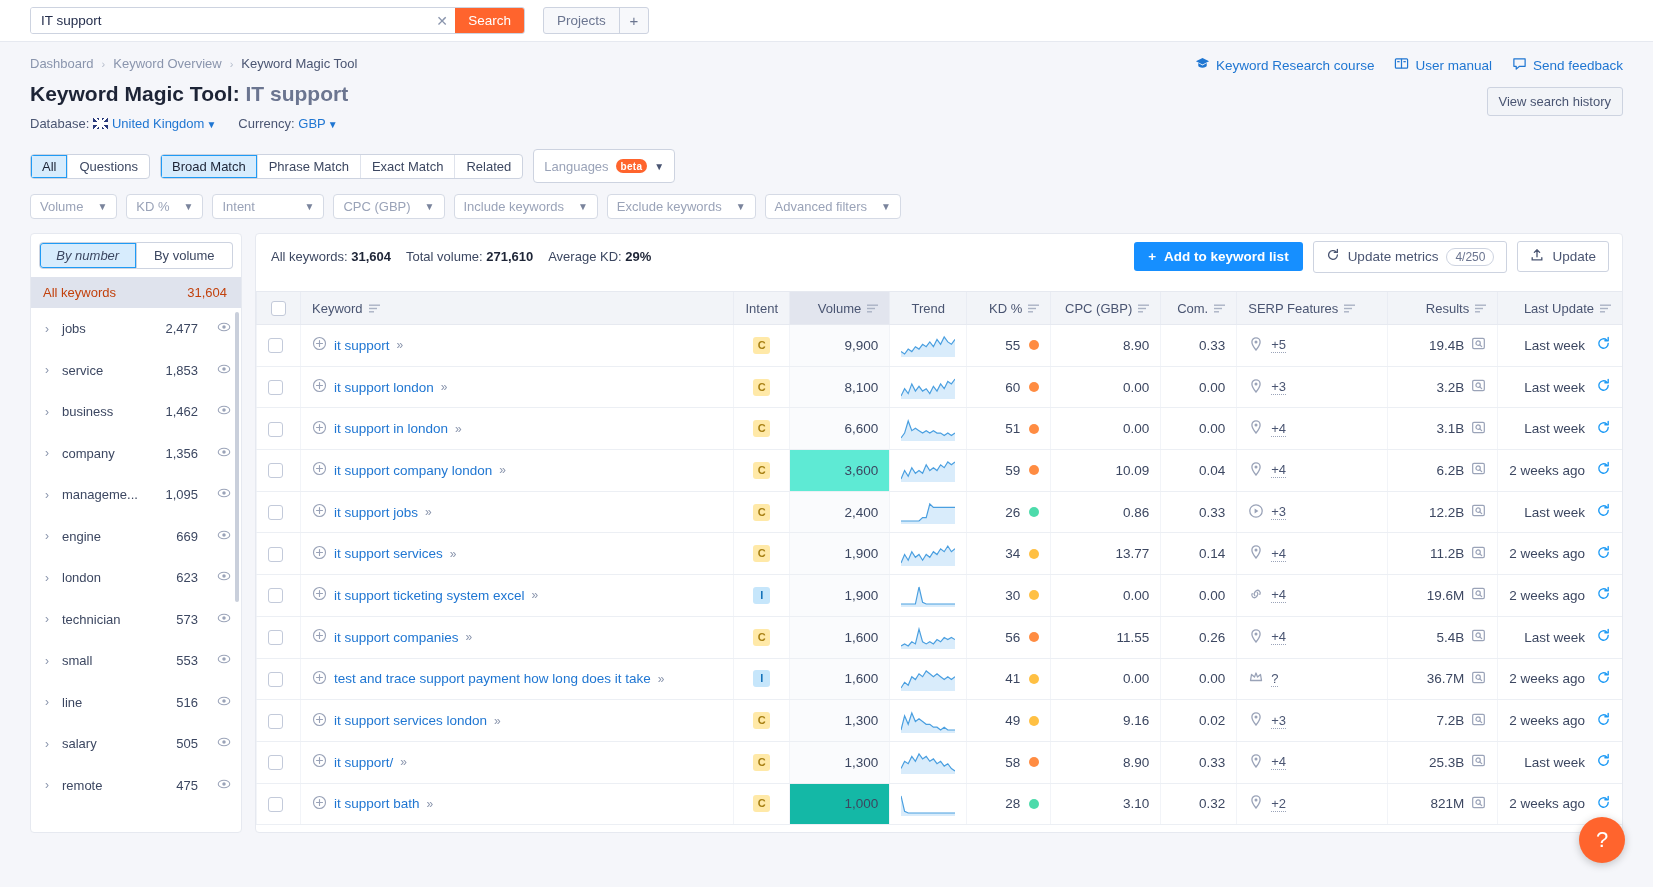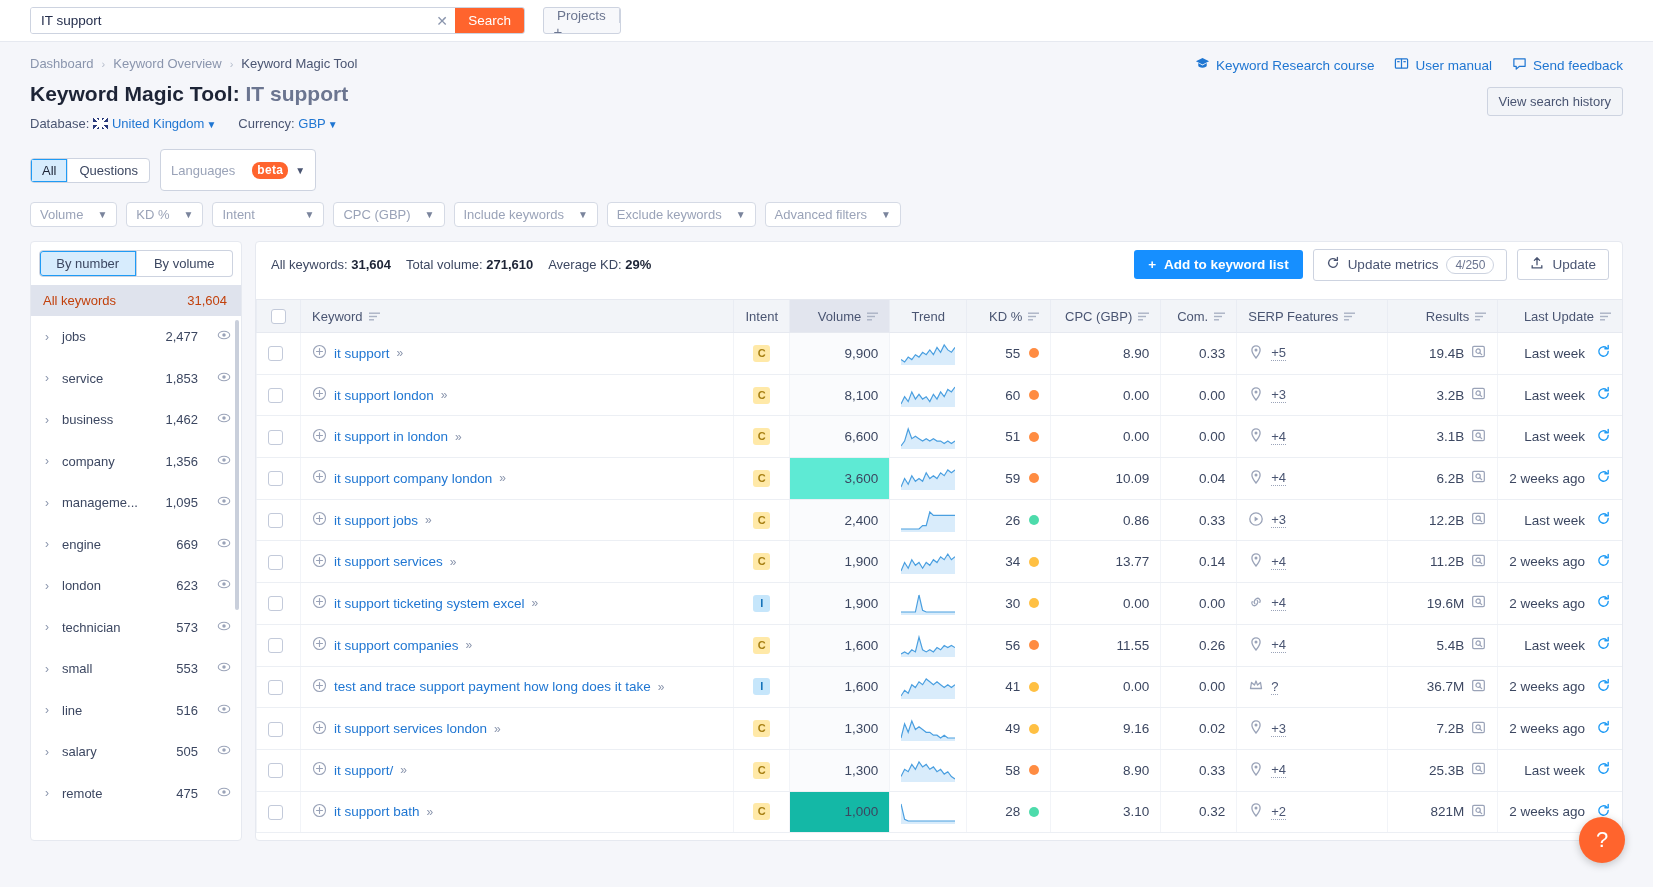--- a/index.html
+++ b/index.html
@@ -51,21 +51,20 @@
     font-size: 13.5px;
     font-family: "Liberation Sans", sans-serif;
     cursor: pointer;
     font-weight: 400;
   }
   .projects-group {
     margin-left: 18px;
     display: flex; align-items: stretch; height: 27px;
     border: 1px solid #cdd3e0; border-radius: 3px; overflow: hidden;
     background: #f7f8fb;
-    flex-direction: column;
   }
   .projects-btn {
     padding: 0 13px; display: flex; align-items: center;
     font-size: 13.5px; color: #6b7590; cursor: pointer;
     border-right: 1px solid #cdd3e0;
   }
   .plus-btn {
     width: 28px; display: flex; align-items: center; justify-content: center;
     font-size: 15px; color: #6b7590; cursor: pointer;
   }
@@ -121,27 +120,27 @@
     display: flex; border: 1px solid #cdd3e0; border-radius: 4px; overflow: hidden;
     background: #fff; height: 25px;
   }
   .seg .item {
     padding: 0 11px; display: flex; align-items: center; font-size: 13px;
     color: #3c4761; cursor: pointer; border-right: 1px solid #dfe3ec;
   }
   .seg .item:last-child { border-right: none; }
   .seg .item.active { background: #d7ecfd; color: #1d2436; box-shadow: inset 0 0 0 1px #1f9bf5; }
   .lang-chip {
-    display: flex; align-items: center; gap: 7px; height: 42px; padding: 0 10px;
+    display: flex; align-items: center; gap: 7px; height: 34px; padding: 0 10px;
     border: 1px solid #cdd3e0; border-radius: 4px; background: #fff;
     font-size: 13px; color: #9aa3b8; cursor: pointer;
   }
   .beta {
-    background: #ff642d; color: #fff; font-size: 12px; font-weight: bold;
-    border-radius: 8px; padding: 1.5px 5px; letter-spacing: .3px; margin-left: 10px;
+    background: #ff642d; color: #fff; font-size: 10px; font-weight: bold;
+    border-radius: 8px; padding: 1.5px 5px; letter-spacing: .3px;
   }
   .chiprow2 { display: flex; gap: 9px; margin-top: 11px; }
   .dd {
     height: 25px; border: 1px solid #d5dae5; border-radius: 4px; background: #fff;
     font-size: 13px; color: #9aa3b8; display: flex; align-items: center;
     justify-content: space-between; gap: 14px; padding: 0 9px; cursor: pointer;
   }
   .dd .cv { color: #7a849c; font-size: 10px; }
 
   
@@ -154,21 +153,21 @@
     width: 212px; background: #fff; border: 1px solid #e6e9f0; border-radius: 4px;
     display: flex; flex-direction: column; overflow: hidden; position: relative;
   }
   .sidebar-toggle {
     padding: 8px; display: flex;
   }
   .sidebar-toggle .tg {
     flex: 1; text-align: center; font-size: 13px; padding: 5px 0;
     border: 1px solid #cdd3e0; color: #3c4761; cursor: pointer;
   }
-  .sidebar-toggle .tg:first-child { border-radius: 4px 0 0 4px; }
+  .sidebar-toggle .tg:first-child { border-radius: 4px 0 0 4px; font-style: italic; }
   .sidebar-toggle .tg:last-child { border-radius: 0 4px 4px 0; border-left: none; }
   .sidebar-toggle .tg.active { background: #d7ecfd; box-shadow: inset 0 0 0 1px #1f9bf5; }
   .sb-all {
     background: #dfe3ed; font-size: 13px; color: #c2410c;
     display: flex; justify-content: space-between; padding: 8px 14px 8px 12px;
   }
   .sb-list { flex: 1; overflow: hidden; }
   .sb-item {
     display: flex; align-items: center; font-size: 13px; color: #3c4761;
     padding: 0 10px 0 14px; height: 41.5px; cursor: pointer;
@@ -334,20 +333,26 @@
   </div>
 
   <button class="hist-btn">View search history</button>
 </div>
 
 <div class="filterzone">
   <div class="chiprow">
     <div class="seg">
       <div class="item active">All</div>
       <div class="item">Questions</div>
+    </div>
+    <div class="seg">
+      <div class="item active">Broad Match</div>
+      <div class="item">Phrase Match</div>
+      <div class="item">Exact Match</div>
+      <div class="item">Related</div>
     </div>
     <div class="lang-chip">
       <span>Languages</span>
       <span class="beta">beta</span>
       <span class="cv" style="color:#4a5572;font-size:10px;">▼</span>
     </div>
   </div>
 
   <div class="chiprow2">
     <div class="dd">

